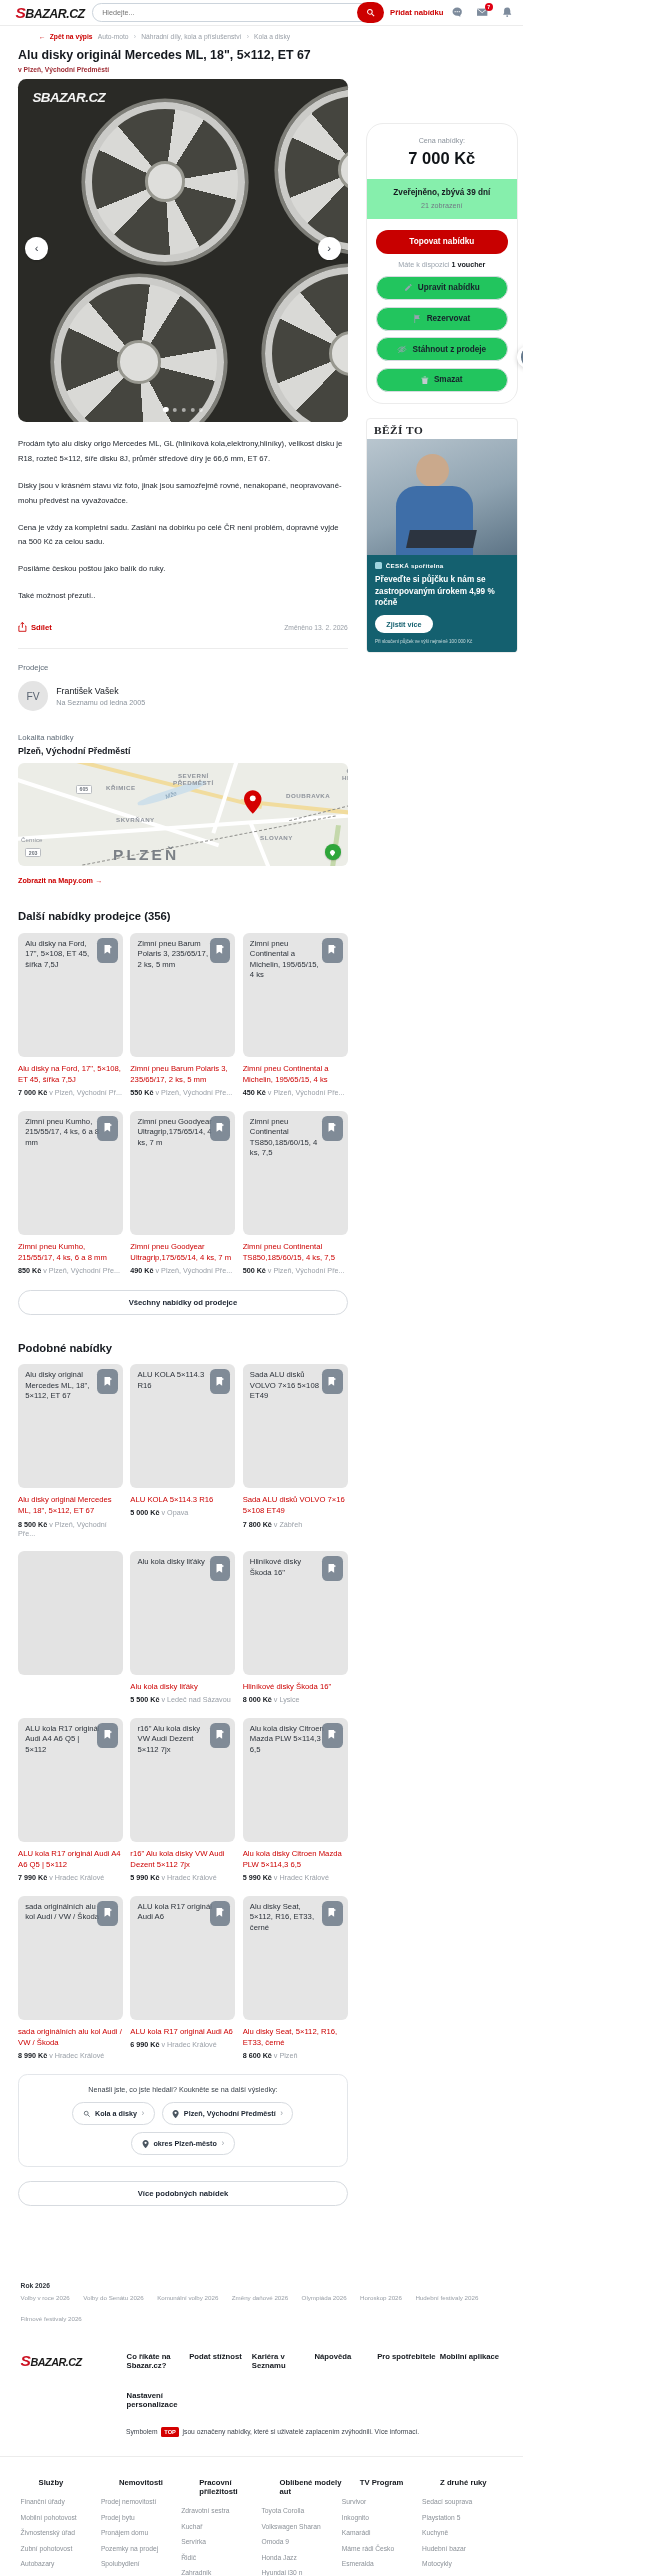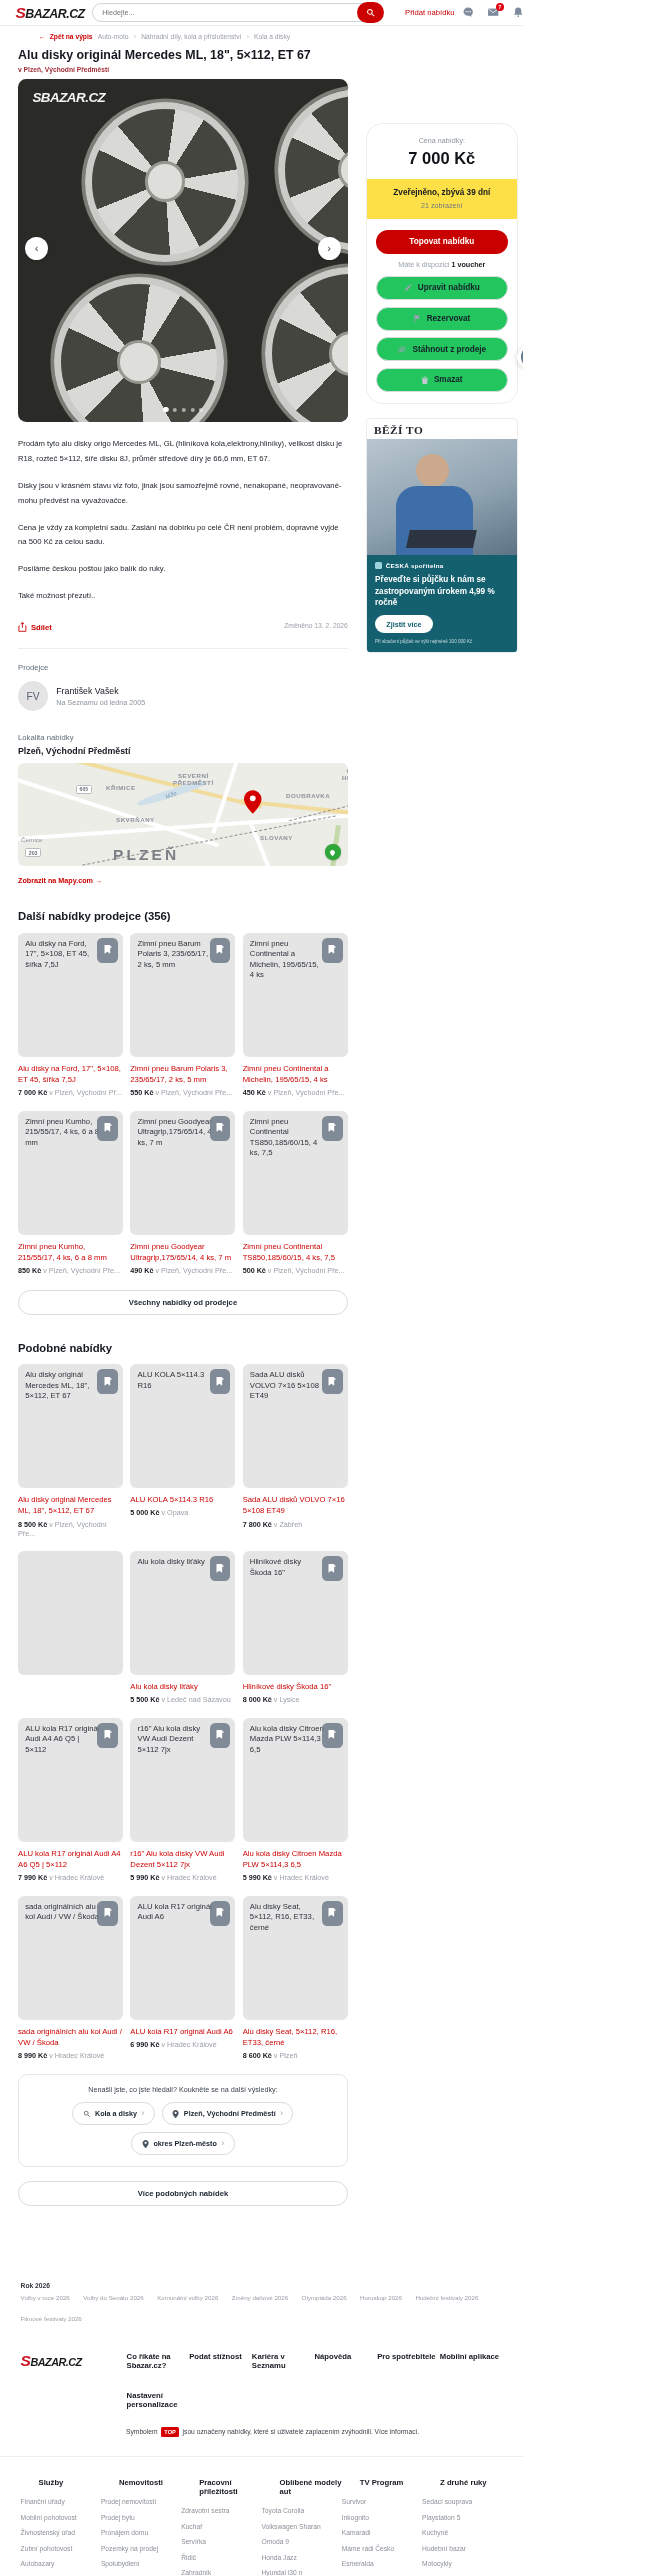--- a/index.html
+++ b/index.html
@@ -6,21 +6,21 @@
   html,body { width: 659px; background:#fff; font-family:"Liberation Sans", sans-serif; color:#1a202b; }
   .page { position:relative; width:523px; overflow:hidden; }
 
   
   .header { display:flex; align-items:center; height:26px; padding:0 14.4px 0 15.5px; gap:7.2px; border-bottom:0.5px solid #ececec; }
   .logo { font-weight:800; font-style:italic; font-size:12.4px; letter-spacing:-0.5px; color:#1a1a1a; white-space:nowrap; }
   .logo .s { color:#cc1122; font-size:15.5px; }
   .search-wrap { position:relative; flex:0 0 289px; height:18.5px; }
   .search-input { width:100%; height:18.5px; border:0.5px solid #ccd4dc; border-radius:9.3px; padding:0 29px 0 9.3px; font-size:7.2px; color:#444; outline:none; font-family:"Liberation Sans", sans-serif; }
   .search-btn { position:absolute; right:-3.1px; top:-1.5px; width:27px; height:21.6px; background:#cc0000; border:none; border-radius:10.8px; display:flex; align-items:center; justify-content:center; cursor:pointer; }
-  .add-offer { color:#cc0000; font-weight:400; font-size:7.7px; margin-left:17px; white-space:nowrap; }
+  .add-offer { color:#cc0000; font-weight:700; font-size:7.7px; margin-left:2px; white-space:nowrap; }
   .hicons { display:flex; align-items:center; gap:11.3px; margin-left:auto; }
   .hicon { position:relative; width:13.4px; height:13.4px; display:flex; align-items:center; justify-content:center; }
   .badge { position:absolute; top:-3.1px; right:-4.1px; background:#e00013; color:#fff; font-size:5.2px; font-weight:700; min-width:8.2px; height:8.2px; border-radius:4.1px; display:flex; align-items:center; justify-content:center; padding:0 1.5px; }
   .avatar { width:17.5px; height:17.5px; border-radius:50%; background:#e2e2e2; color:#5a6472; display:flex; align-items:center; justify-content:center; font-size:7.2px; font-weight:400; }
   .seznam-link { color:#cc0000; font-size:7.7px; font-weight:400; white-space:nowrap; }
 
   
   .crumbs { display:flex; align-items:center; gap:5.2px; padding:7.2px 0 3.1px 39px; font-size:6.7px; color:#9aa0a8; }
   .crumb-back { color:#cc0000; font-weight:700; display:flex; gap:4.1px; align-items:center; }
   .crumb-sep { color:#b9bec5; }
@@ -42,21 +42,21 @@
   .watermark { position:absolute; top:11.3px; left:14.4px; font-weight:800; font-style:italic; font-size:13.4px; letter-spacing:-0.5px; color:#fff; opacity:.95; z-index:3; }
   .nav-arrow { position:absolute; top:158px; width:23px; height:23px; border-radius:50%; background:#fff; color:#3c434c; font-size:11.3px; display:flex; align-items:center; justify-content:center; z-index:4; box-shadow:0 0.5px 2.1px rgba(0,0,0,.25); cursor:pointer; }
   .nav-prev { left:7.2px; } .nav-next { right:7.2px; }
   .dots { position:absolute; bottom:9.3px; left:50%; transform:translateX(-50%); display:flex; gap:4.6px; align-items:center; z-index:4; }
   .dot { width:4.1px; height:4.1px; border-radius:50%; background:rgba(255,255,255,.55); }
   .dot.active { width:5.7px; height:5.7px; background:#fff; }
 
   
   .desc { margin-top:15.5px; }
   .desc p { font-size:7.7px; line-height:1.9; color:#20262e; margin-bottom:12.4px; }
-  .share-row { display:flex; justify-content:space-between; align-items:flex-start; margin-top:18.5px; }
+  .share-row { display:flex; justify-content:space-between; align-items:center; margin-top:18.5px; }
   .share-btn { display:flex; align-items:center; gap:4.1px; color:#cc0000; font-weight:700; font-size:7.7px; cursor:pointer; }
   .changed { color:#9aa0a8; font-size:6.7px; }
 
   .divider { border:none; border-top:0.5px solid #ececec; margin:15.5px 0 0; }
 
   
   .sec-label { margin-top:14.4px; color:#5f6b77; font-size:7.7px; }
   .seller-row { display:flex; align-items:center; gap:8.2px; margin-top:9.3px; }
   .seller-avatar { width:30px; height:30px; border-radius:50%; background:#e4e4e4; color:#5a6472; display:flex; align-items:center; justify-content:center; font-size:10.3px; }
   .seller-name { font-size:8.8px; font-weight:400; color:#15191f; }
@@ -96,21 +96,21 @@
   .suggest-text { font-size:7.2px; color:#3c434c; }
   .chip-row { display:flex; justify-content:center; gap:7.2px; margin-top:8.2px; flex-wrap:wrap; }
   .chip { display:inline-flex; align-items:center; gap:4.6px; height:23px; padding:0 9.3px; border:0.5px solid #d7dbe0; border-radius:11.3px; font-size:7.2px; font-weight:700; color:#1a2330; cursor:pointer; background:#fff; }
   .chip .chev { color:#9aa0a8; font-weight:400; font-size:8.2px; }
 
   
   .price-card { margin-top:44px; border:0.5px solid #ececec; border-radius:17px; overflow:hidden; background:#fff; }
   .pc-top { padding:12.4px 10.3px 10.3px; text-align:center; }
   .pc-label { color:#8b939c; font-size:7.2px; }
   .pc-price { margin-top:4.1px; font-size:16.5px; font-weight:800; color:#101418; }
-  .pc-mid { background:#fde047; padding:9.3px 8.2px; text-align:center; }
+  .pc-mid { background:#86efac; padding:9.3px 8.2px; text-align:center; }
   .pc-status { font-size:8.2px; font-weight:700; color:#15191f; }
   .pc-views { margin-top:4.1px; font-size:7.2px; color:#717a84; }
   .pc-actions { padding:10.3px 9.3px 11.3px; display:flex; flex-direction:column; gap:6.7px; }
   .btn-red { height:24px; background:#c80000; border:none; border-radius:12px; color:#fff; font-size:8.2px; font-weight:700; font-family:"Liberation Sans",sans-serif; cursor:pointer; }
   .voucher { text-align:center; font-size:7.2px; color:#9aa3ad; }
   .voucher b { color:#15191f; }
   .btn-outline { height:24px; background:#22c55e; border:0.5px solid #d7dbe0; border-radius:12px; display:flex; align-items:center; justify-content:center; gap:5.2px; font-size:8.2px; font-weight:700; color:#17202b; cursor:pointer; }
 
   .ad-box { margin-top:13.4px; width:152px; border:0.5px solid #ececec; border-radius:4.1px; overflow:hidden; }
   .ad-top { padding:5.2px 7.2px 3.1px; font-size:11.3px; font-weight:800; letter-spacing:0.5px; color:#23262a; font-family:"Liberation Serif",serif; }

